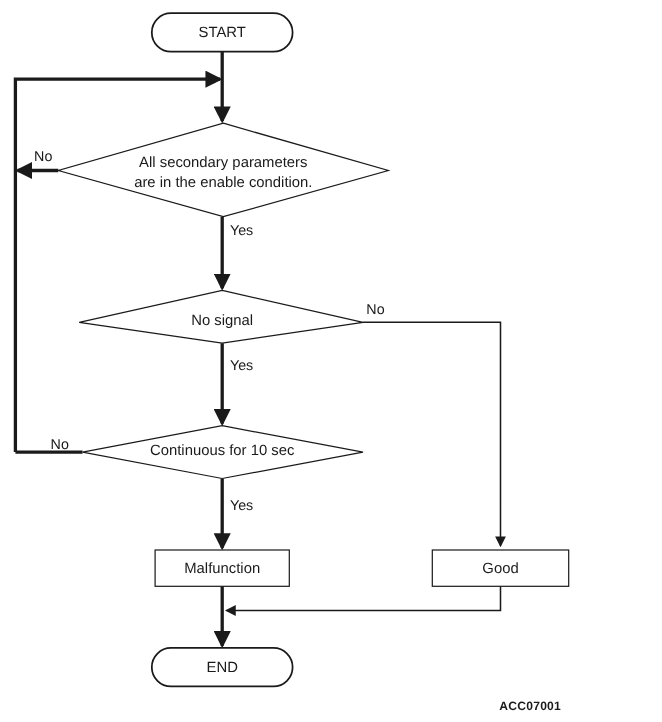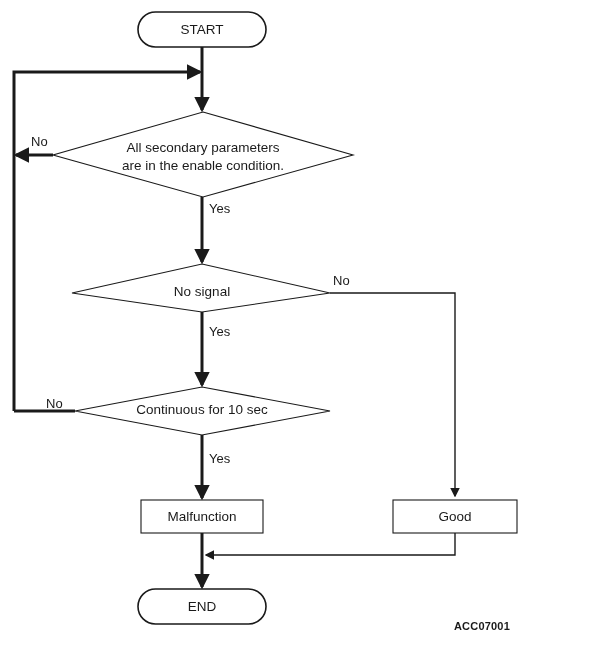--- a/index.html
+++ b/index.html
@@ -39,21 +39,21 @@
   }
   .edge-label {
     font-family: "Liberation Sans", sans-serif;
     font-size: 13px;
     fill: #1a1a1a;
     dominant-baseline: middle;
   }
   .ref-code {
     position: absolute;
     right: 10px;
-    bottom: 24px;
+    bottom: 8px;
     font-family: "Liberation Sans", sans-serif;
     font-size: 11px;
     font-weight: bold;
     color: #1a1a1a;
     letter-spacing: 0.2px;
     margin-top: 44px;
   }
   .shape-outline {
     fill: #ffffff;
     stroke: #1a1a1a;

